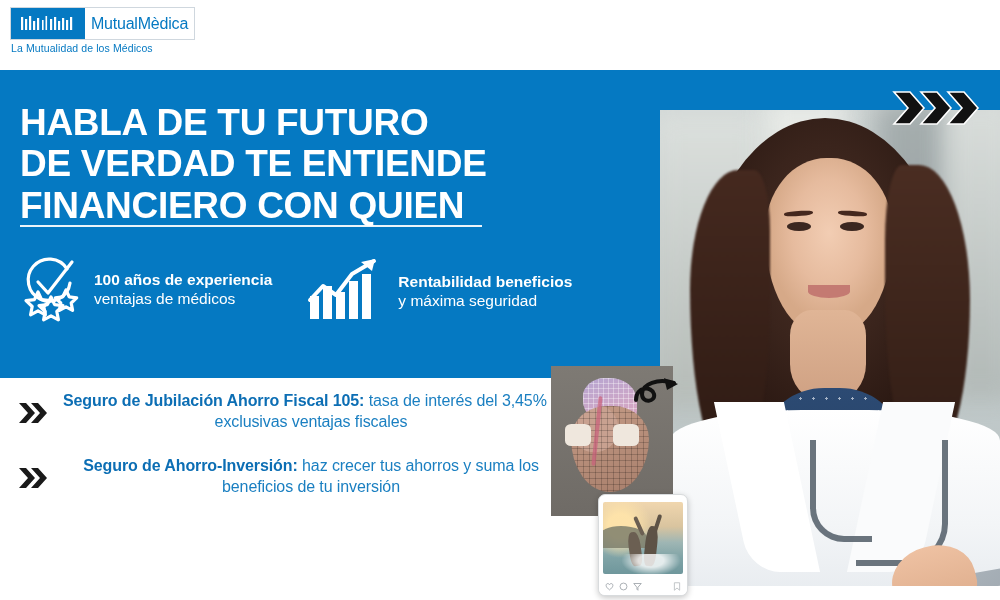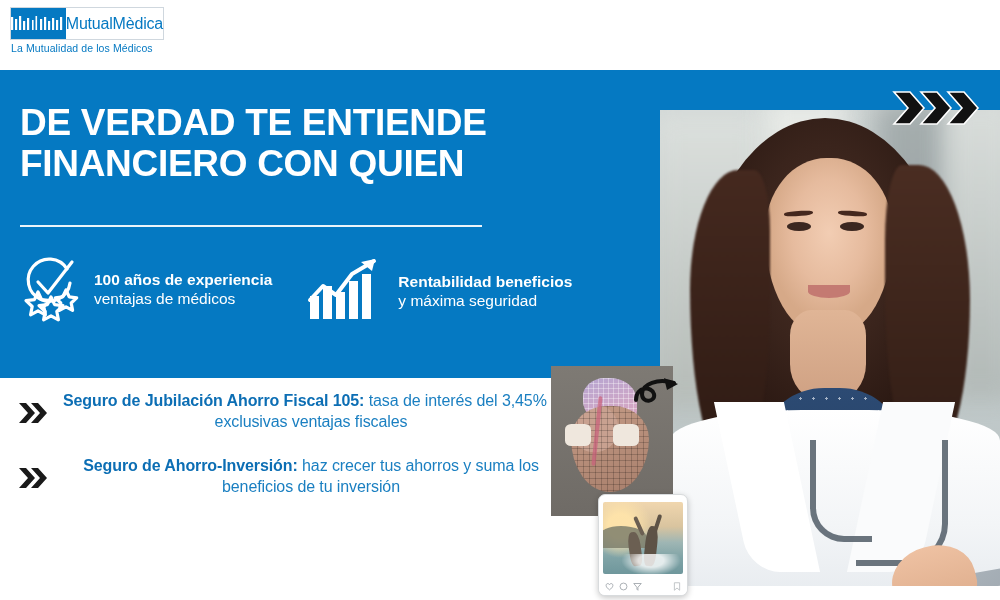--- a/index.html
+++ b/index.html
@@ -9,21 +9,21 @@
     font-family:"Liberation Sans", sans-serif;
     overflow:hidden;
     position:relative;
   }
   .stage{position:relative;width:1000px;height:600px;overflow:hidden;background:#fff;}
 
   
   .header{position:absolute;left:0;top:0;width:1000px;height:70px;background:#ffffff;}
   .logo-box{
     position:absolute;left:10px;top:7px;
-    width:154px;height:33px;
+    width:185px;height:33px;
     border:1px solid #cfd7de;
     box-sizing:border-box;
     display:flex;align-items:stretch;
     background:#ffffff;
   }
   .logo-mark{
     width:74px;background:#0579C2;
     display:flex;align-items:center;justify-content:center;
     position:relative;
   }
@@ -286,20 +286,21 @@
         <span class="w1">Mutual</span>
           <span class="w2">Mèdica</span>
       </div>
     </div>
     <div class="tagline">La Mutualidad de los Médicos</div>
   </div>
 
   <div class="hero">
 
     <div class="headline">
+      <div>HABLA DE TU FUTURO</div>
       <div>DE VERDAD TE ENTIENDE</div>
       <div>FINANCIERO CON QUIEN</div>
     </div>
 
     <div class="hr-line"></div>
 
     <div class="features">
 
       <div class="feature">
         <div class="feature-ico">

